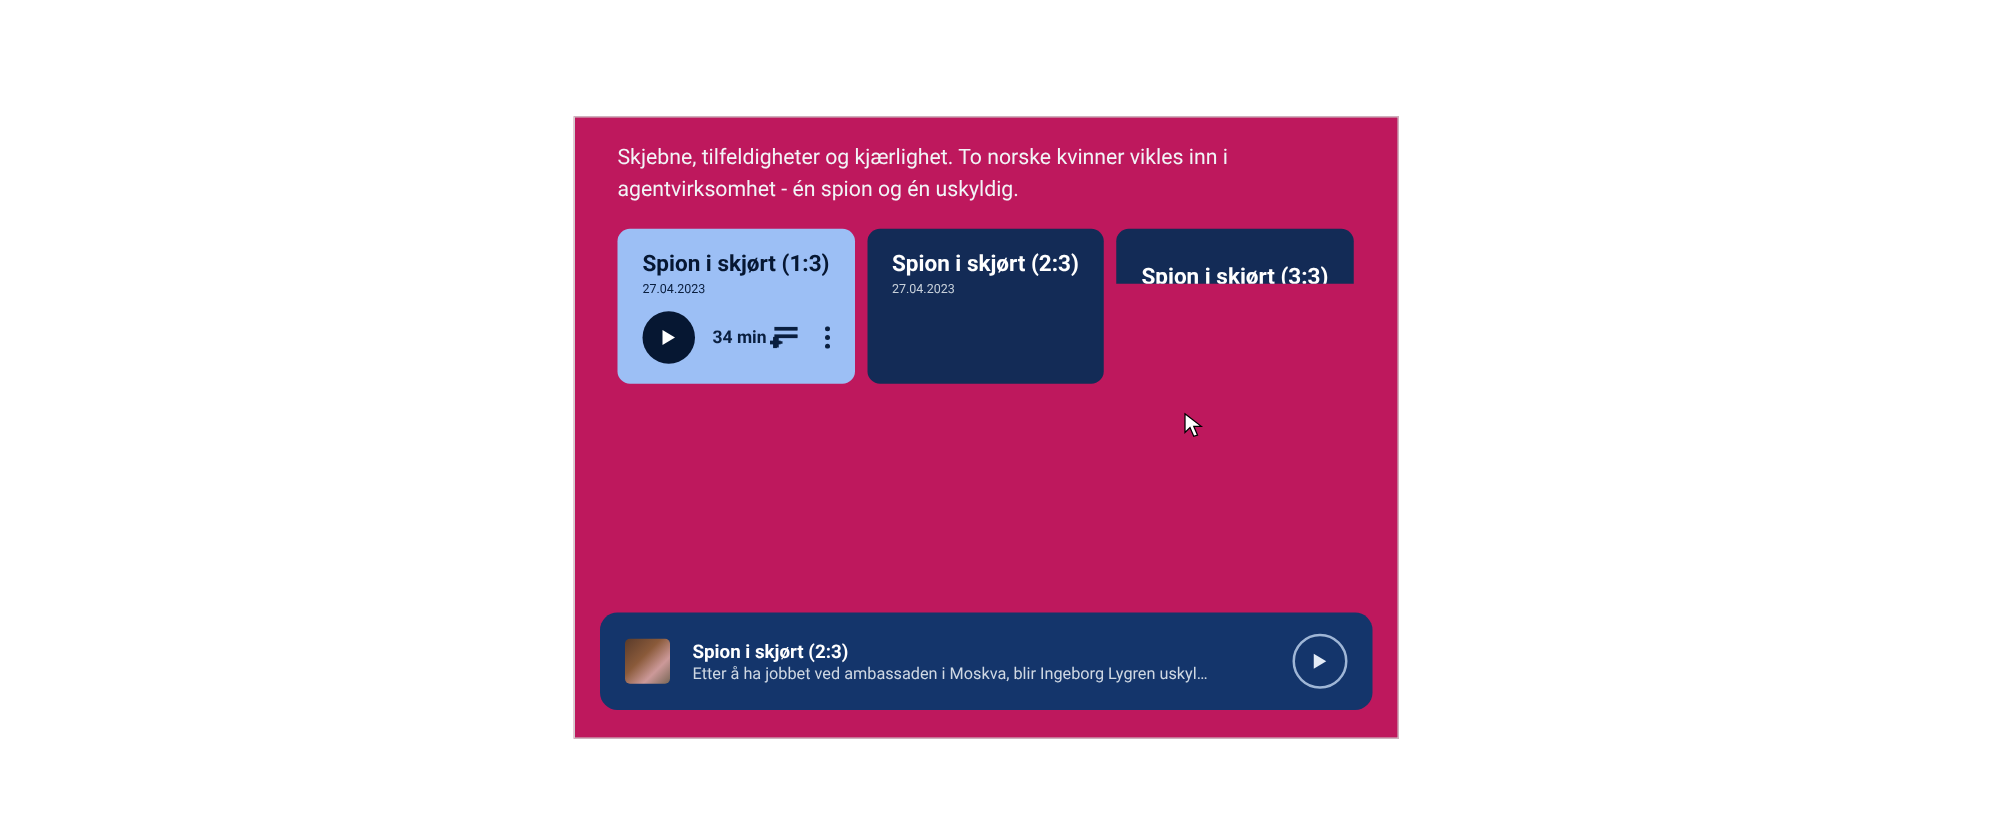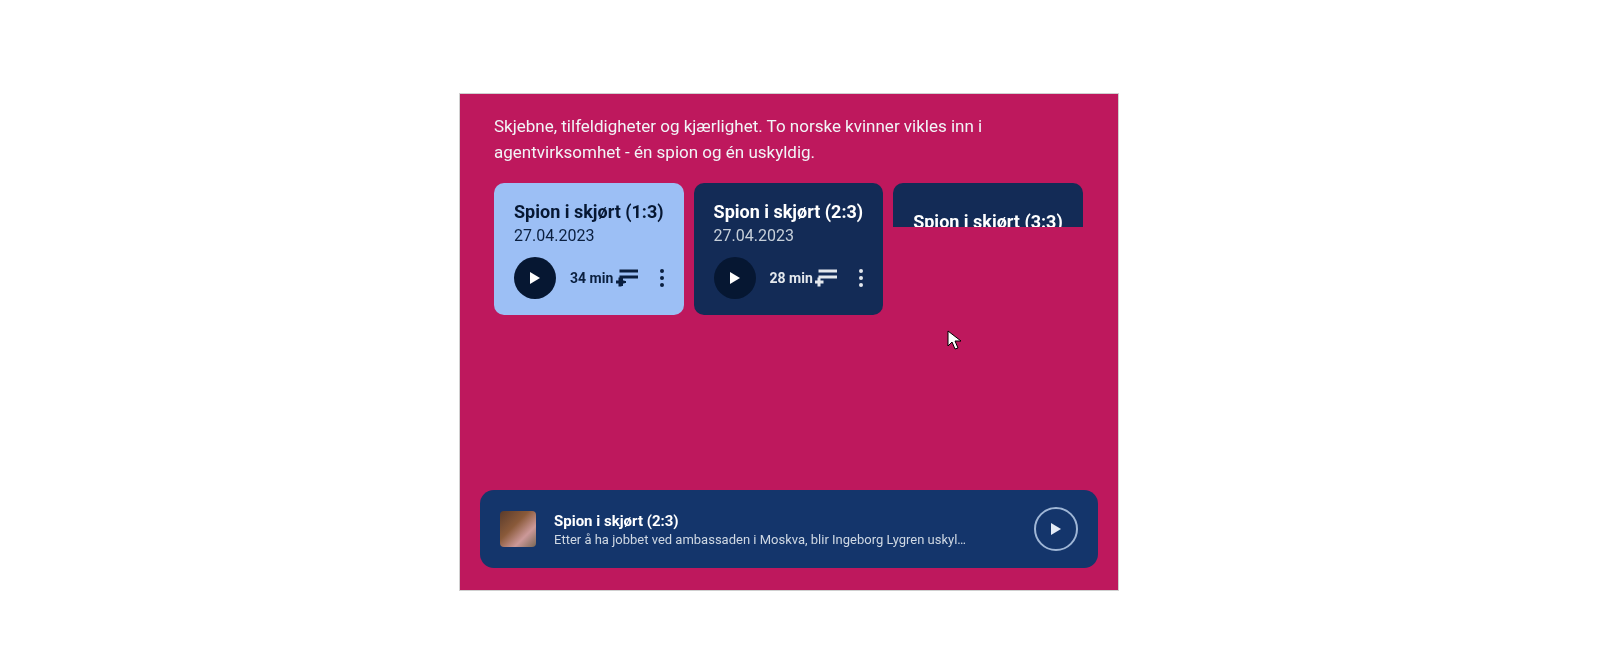--- a/index.html
+++ b/index.html
@@ -47,21 +47,21 @@
     background: #132b56;
   }
   .ep-title {
     font-size: 18px;
     font-weight: 700;
     margin: 0 0 4px 0;
   }
   .ep-selected .ep-title { color: #061732; }
   .ep-dark     .ep-title { color: #ffffff; }
   .ep-date {
-    font-size: 16px;
+    font-size: 10px;
     margin-bottom: 12px;
   }
   .ep-selected .ep-date { color: #0a1f3f; }
   .ep-dark     .ep-date { color: #c7d0da; }
   .ep-row {
     display: flex;
     align-items: center;
     font-weight: bold;
   }
   .play-btn {
@@ -201,45 +201,20 @@
               <circle cx="2" cy="16" r="2"></circle>
             </svg>
           </span>
         </div>
       </div>
     </div>
 
     <div class="episode-card ep-dark">
       <div class="ep-title">Spion i skjørt (2:3)</div>
       <div class="ep-date">27.04.2023</div>
-      <div class="ep-row">
-        <div class="play-btn">
-          <svg viewBox="0 0 12 14">
-              <path d="M1 1 L11 7 L1 13 Z" fill="#ffffff"></path>
-            </svg>
-        </div>
-        <div class="ep-dur">28 min</div>
-        <div class="ep-actions">
-          <span class="queue-icon">
-            <svg viewBox="0 0 22 18">
-              <rect x="4" y="1" width="18" height="2"></rect>
-              <rect x="4" y="7" width="18" height="2"></rect>
-              <rect x="0" y="12" width="8" height="2"></rect>
-              <rect x="3" y="9" width="2" height="8"></rect>
-            </svg>
-          </span>
-          <span class="more-icon">
-            <svg viewBox="0 0 4 18">
-              <circle cx="2" cy="2" r="2"></circle>
-              <circle cx="2" cy="9" r="2"></circle>
-              <circle cx="2" cy="16" r="2"></circle>
-            </svg>
-          </span>
-        </div>
-      </div>
     </div>
 
     <div class="episode-card ep-dark ep-partial">
       <div class="ep-title">Spion i skjørt (3:3)</div>
     </div>
 
   </div>
 
   <div class="now-playing">
     <div class="np-thumb"></div>

